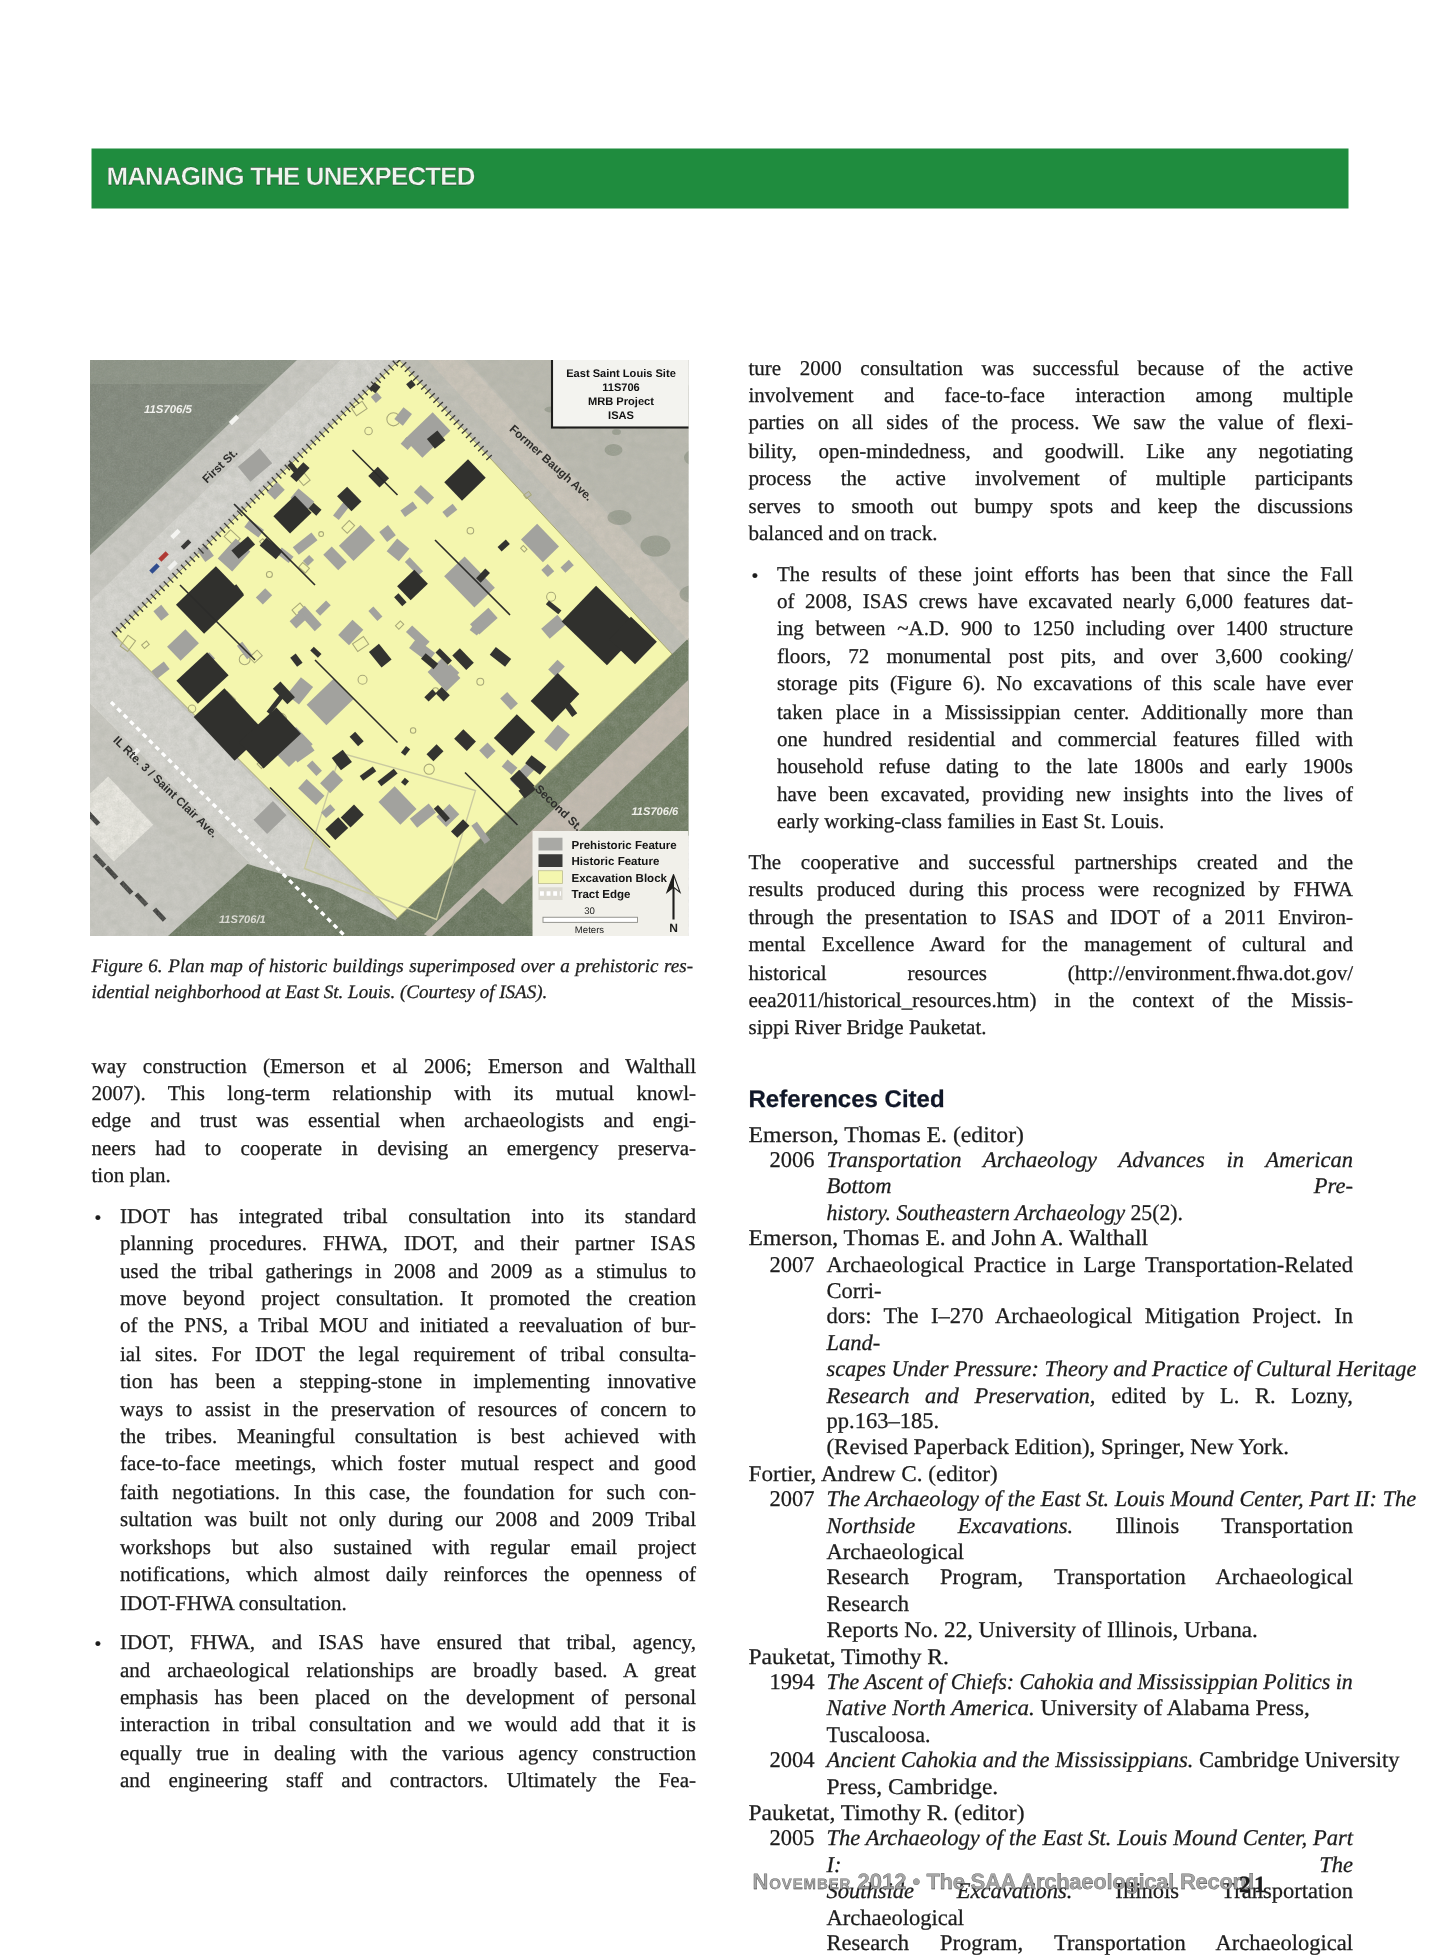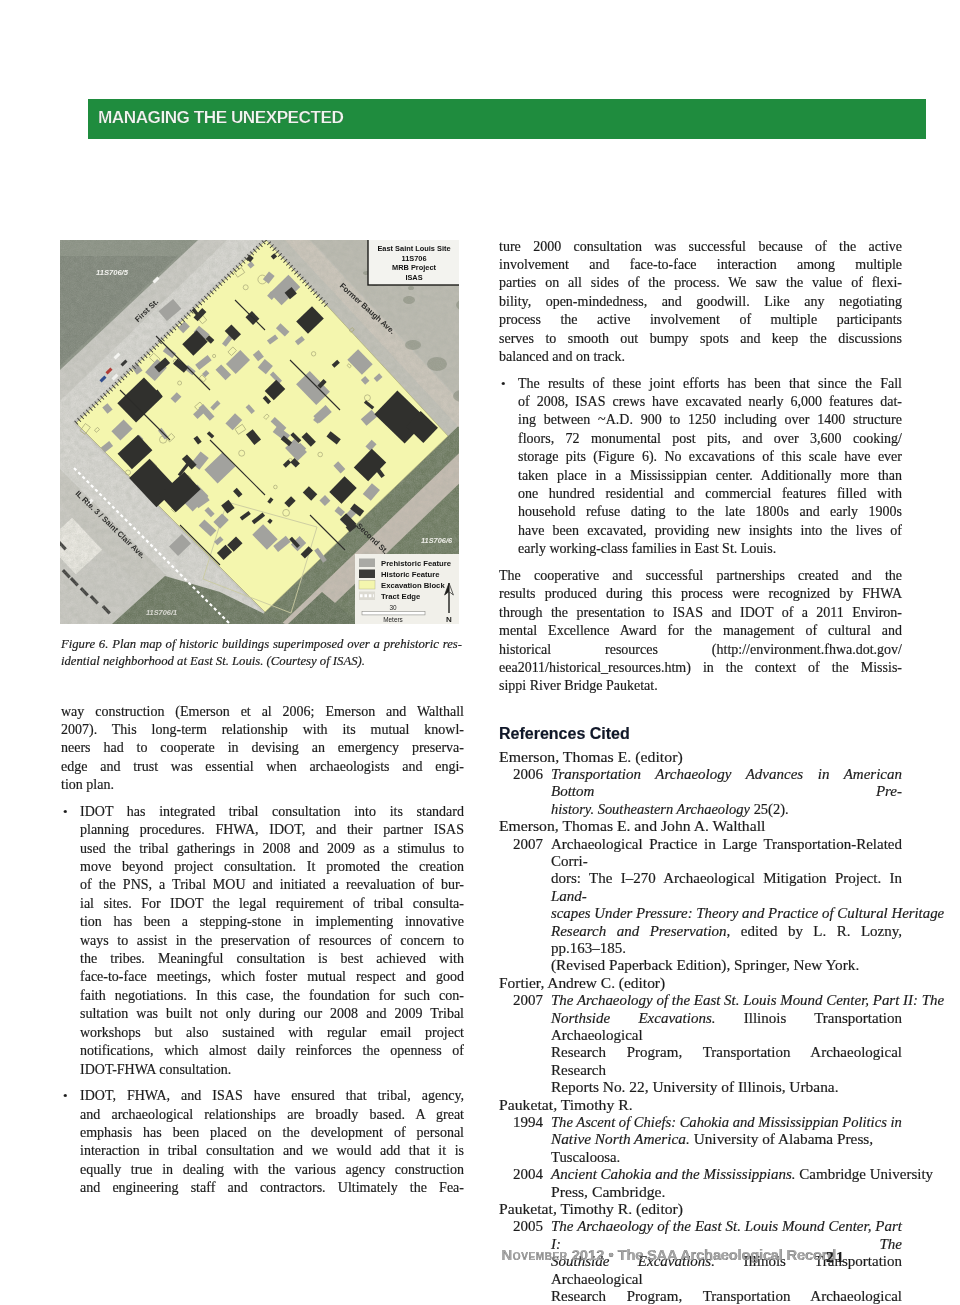--- a/index.html
+++ b/index.html
@@ -1,17 +1,17 @@
 <!DOCTYPE html>
 <html><head><meta charset="utf-8"><title>p21</title>
 <style>
 html,body{margin:0;padding:0}
 body{width:960px;height:1305px;background:#ffffff;position:relative;overflow:hidden;
  font-family:"Liberation Serif",serif;color:#1c1c1c;-webkit-text-stroke:0.18px #1c1c1c;}
-.bar{position:absolute;left:61px;top:99px;width:838px;height:40px;background:#1f8c3e;margin-left:27px;}
+.bar{position:absolute;left:61px;top:99px;width:838px;height:40px;background:#1f8c3e;}
 .bar span{position:absolute;left:10px;top:8.3px;font-family:"Liberation Sans",sans-serif;
  font-weight:bold;font-size:17.2px;letter-spacing:-0.5px;color:#eef6ee;}
 .cap{position:absolute;left:61px;top:635.5px;width:401px;font-size:12.7px;line-height:17.3px;
  font-style:italic;color:#222;}
 .cap .j{text-align:justify;text-align-last:justify;}
 .col{position:absolute;width:403px;font-size:14px;line-height:18.4px;}
 .colL{left:61px;top:702.6px;}
 .colR{left:499px;top:237.6px;}
 .j{text-align:justify;text-align-last:justify;}
 .e{text-align:left;}
@@ -363,22 +363,22 @@
 <div class="cap">
     <div class="j">Figure 6. Plan map of historic buildings superimposed over a prehistoric res-</div>
 <div>idential neighborhood at East St. Louis. (Courtesy of ISAS).</div>
   </div>
 
 <div class="col colL">
 
 <div class="para">
 <div class="j">way construction (Emerson et al 2006; Emerson and Walthall</div>
 <div class="j">2007). This long-term relationship with its mutual knowl-</div>
+<div class="j">edge and trust was essential when archaeologists and engi-</div>
 <div class="j">neers had to cooperate in devising an emergency preserva-</div>
-<div class="j">edge and trust was essential when archaeologists and engi-</div>
 <div class="e">tion plan.</div>
 </div>
 
 <div class="bull">
 <div class="j">IDOT has integrated tribal consultation into its standard</div>
 <div class="j">planning procedures. FHWA, IDOT, and their partner ISAS</div>
 <div class="j">used the tribal gatherings in 2008 and 2009 as a stimulus to</div>
 <div class="j">move beyond project consultation. It promoted the creation</div>
 <div class="j">of the PNS, a Tribal MOU and initiated a reevaluation of bur-</div>
 <div class="j">ial sites. For IDOT the legal requirement of tribal consulta-</div>

